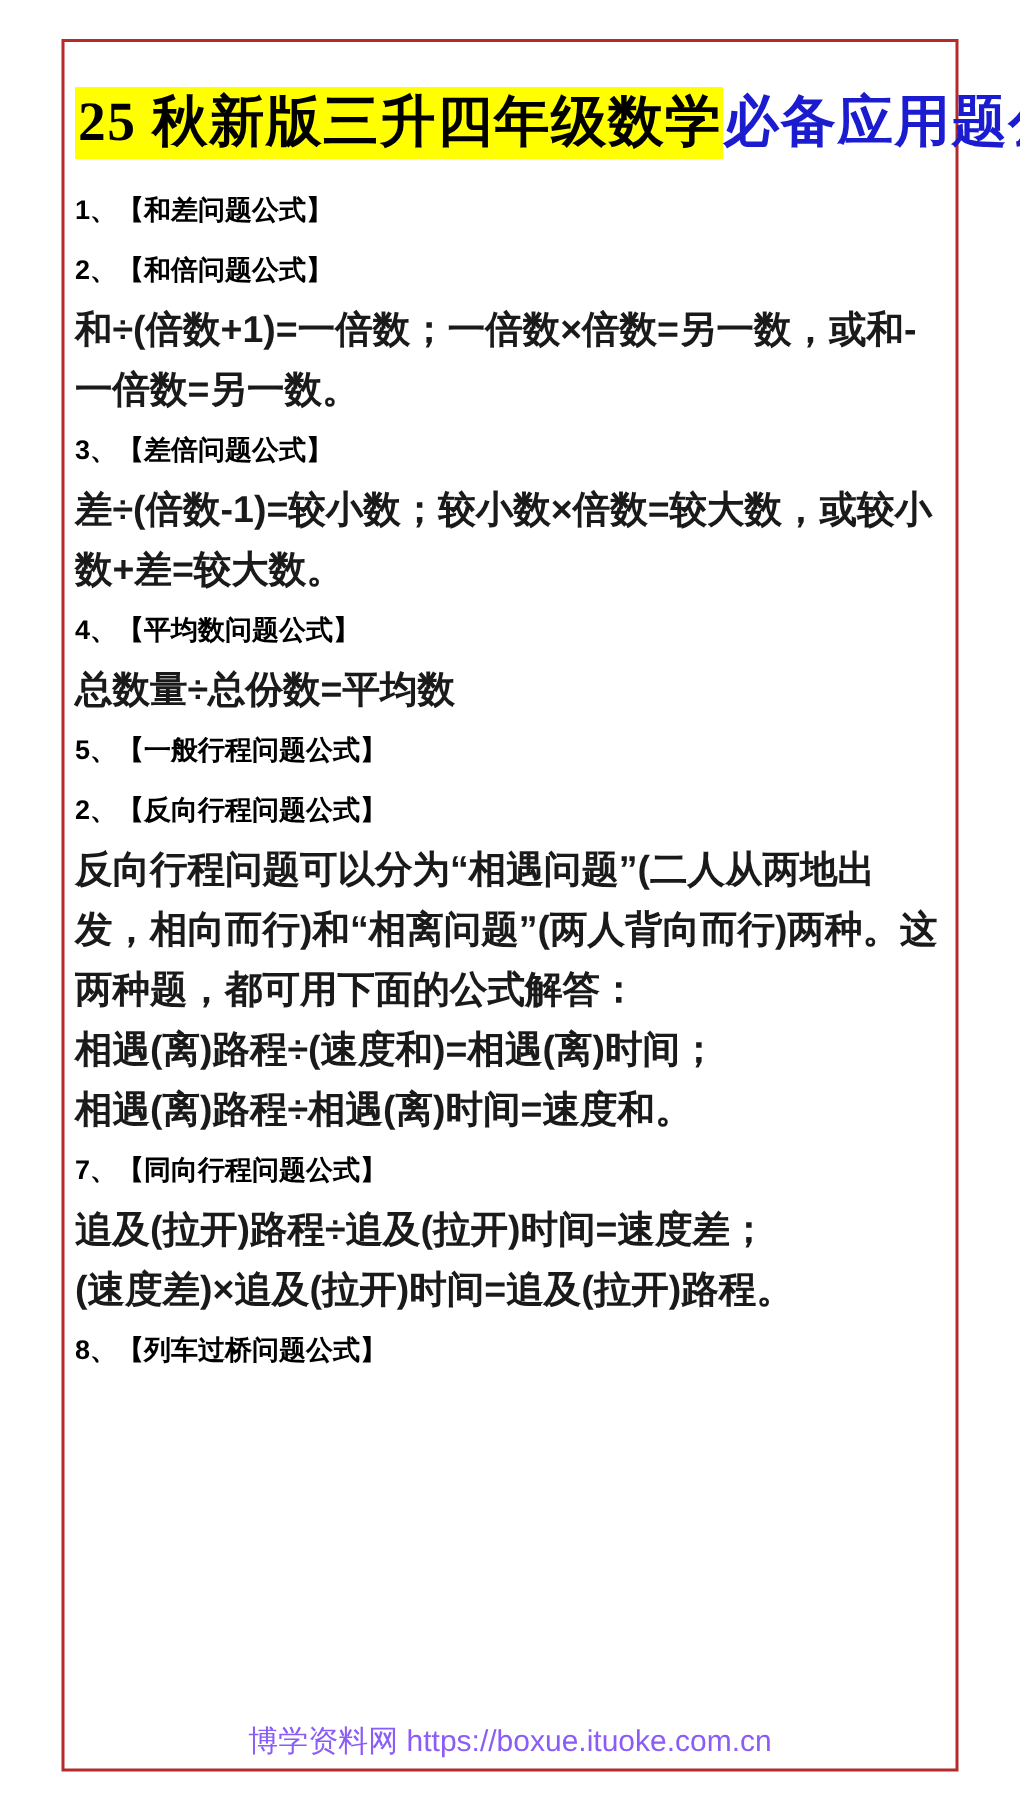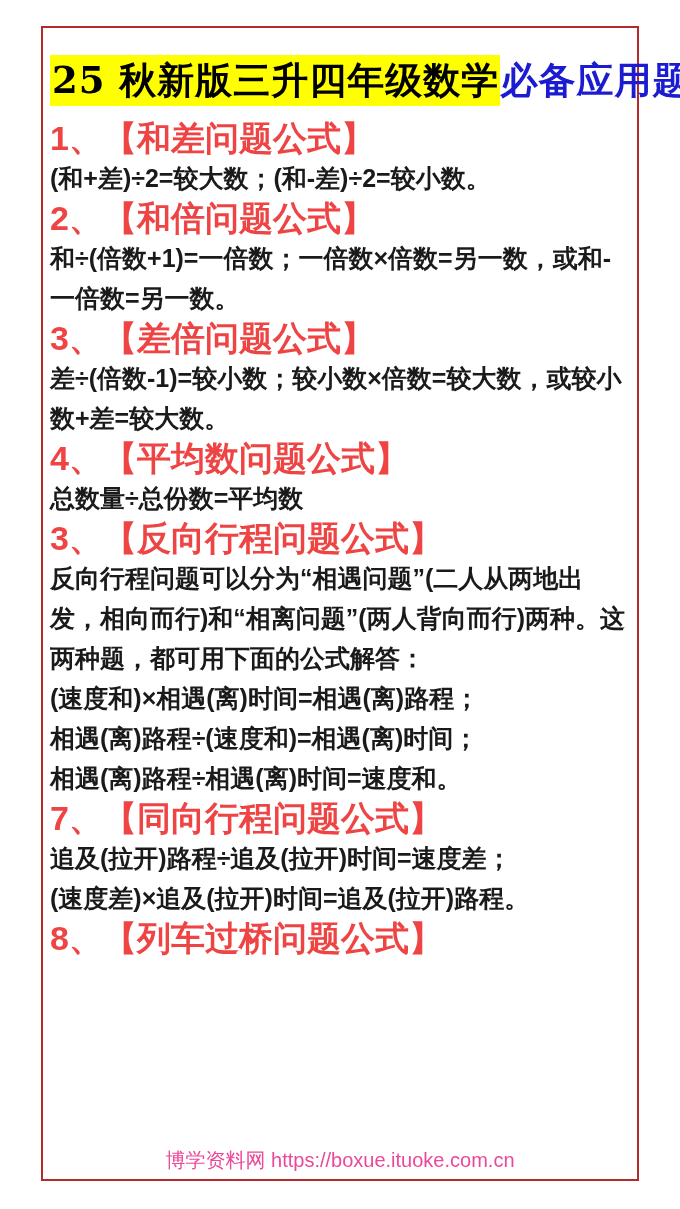--- a/index.html
+++ b/index.html
@@ -29,72 +29,72 @@
     font-size: 37px;
     line-height: 1.32;
     letter-spacing: 1px;
     color: #000000;
     margin: 0 0 13px 0;
     white-space: nowrap;
   }
   .title-hl {
     background: #ffff00;
     padding: 3px 1px 4px 2px;
+    font-family: Liberation Serif, serif;
   }
   .title-blue {
     color: #1b1bd0;
   }
   .sec-heading {
-    font-size: 34px;
+    font-size: 18px;
     font-weight: bold;
     line-height: 40px;
     margin: 0;
-    color: #ef4444;
+    color: #000000;
   }
   .body-par {
     font-size: 25px;
     font-weight: bold;
     line-height: 40px;
     margin: 0;
     color: #1a1a1a;
     word-break: break-all;
   }
   .footer {
     position: absolute;
     left: 0; right: 0; bottom: 5px;
     text-align: center;
     font-size: 20px;
     font-weight: normal;
-    color: #ec4899;
+    color: #8b5cf6;
   }
 </style>
 </head>
 <body>
 
 <div class="page">
   <div class="frame">
 
     <div class="title"><span class="title-hl">25 秋新版三升四年级数学</span><span class="title-blue">必备应用题公式</span></div>
 
     <h2 class="sec-heading">1、【和差问题公式】</h2>
-    <p class="body-par">(和+差)÷2=较大数；(和-差)÷2=较小数。</p>
 
     <h2 class="sec-heading">2、【和倍问题公式】</h2>
     <p class="body-par">和÷(倍数+1)=一倍数；一倍数×倍数=另一数，或和-一倍数=另一数。</p>
 
     <h2 class="sec-heading">3、【差倍问题公式】</h2>
     <p class="body-par">差÷(倍数-1)=较小数；较小数×倍数=较大数，或较小数+差=较大数。</p>
 
     <h2 class="sec-heading">4、【平均数问题公式】</h2>
     <p class="body-par">总数量÷总份数=平均数</p>
 
+    <h2 class="sec-heading">5、【一般行程问题公式】</h2>
 
-    <h2 class="sec-heading">3、【反向行程问题公式】</h2>
+    <h2 class="sec-heading">2、【反向行程问题公式】</h2>
     <p class="body-par">反向行程问题可以分为“相遇问题”(二人从两地出发，相向而行)和“相离问题”(两人背向而行)两种。这两种题，都可用下面的公式解答：</p>
-    <p class="body-par">(速度和)×相遇(离)时间=相遇(离)路程；</p>
     <p class="body-par">相遇(离)路程÷(速度和)=相遇(离)时间；</p>
     <p class="body-par">相遇(离)路程÷相遇(离)时间=速度和。</p>
 
     <h2 class="sec-heading">7、【同向行程问题公式】</h2>
     <p class="body-par">追及(拉开)路程÷追及(拉开)时间=速度差；</p>
     <p class="body-par">(速度差)×追及(拉开)时间=追及(拉开)路程。</p>
 
     <h2 class="sec-heading">8、【列车过桥问题公式】</h2>
 
     <div class="footer">博学资料网 https://boxue.ituoke.com.cn</div>

